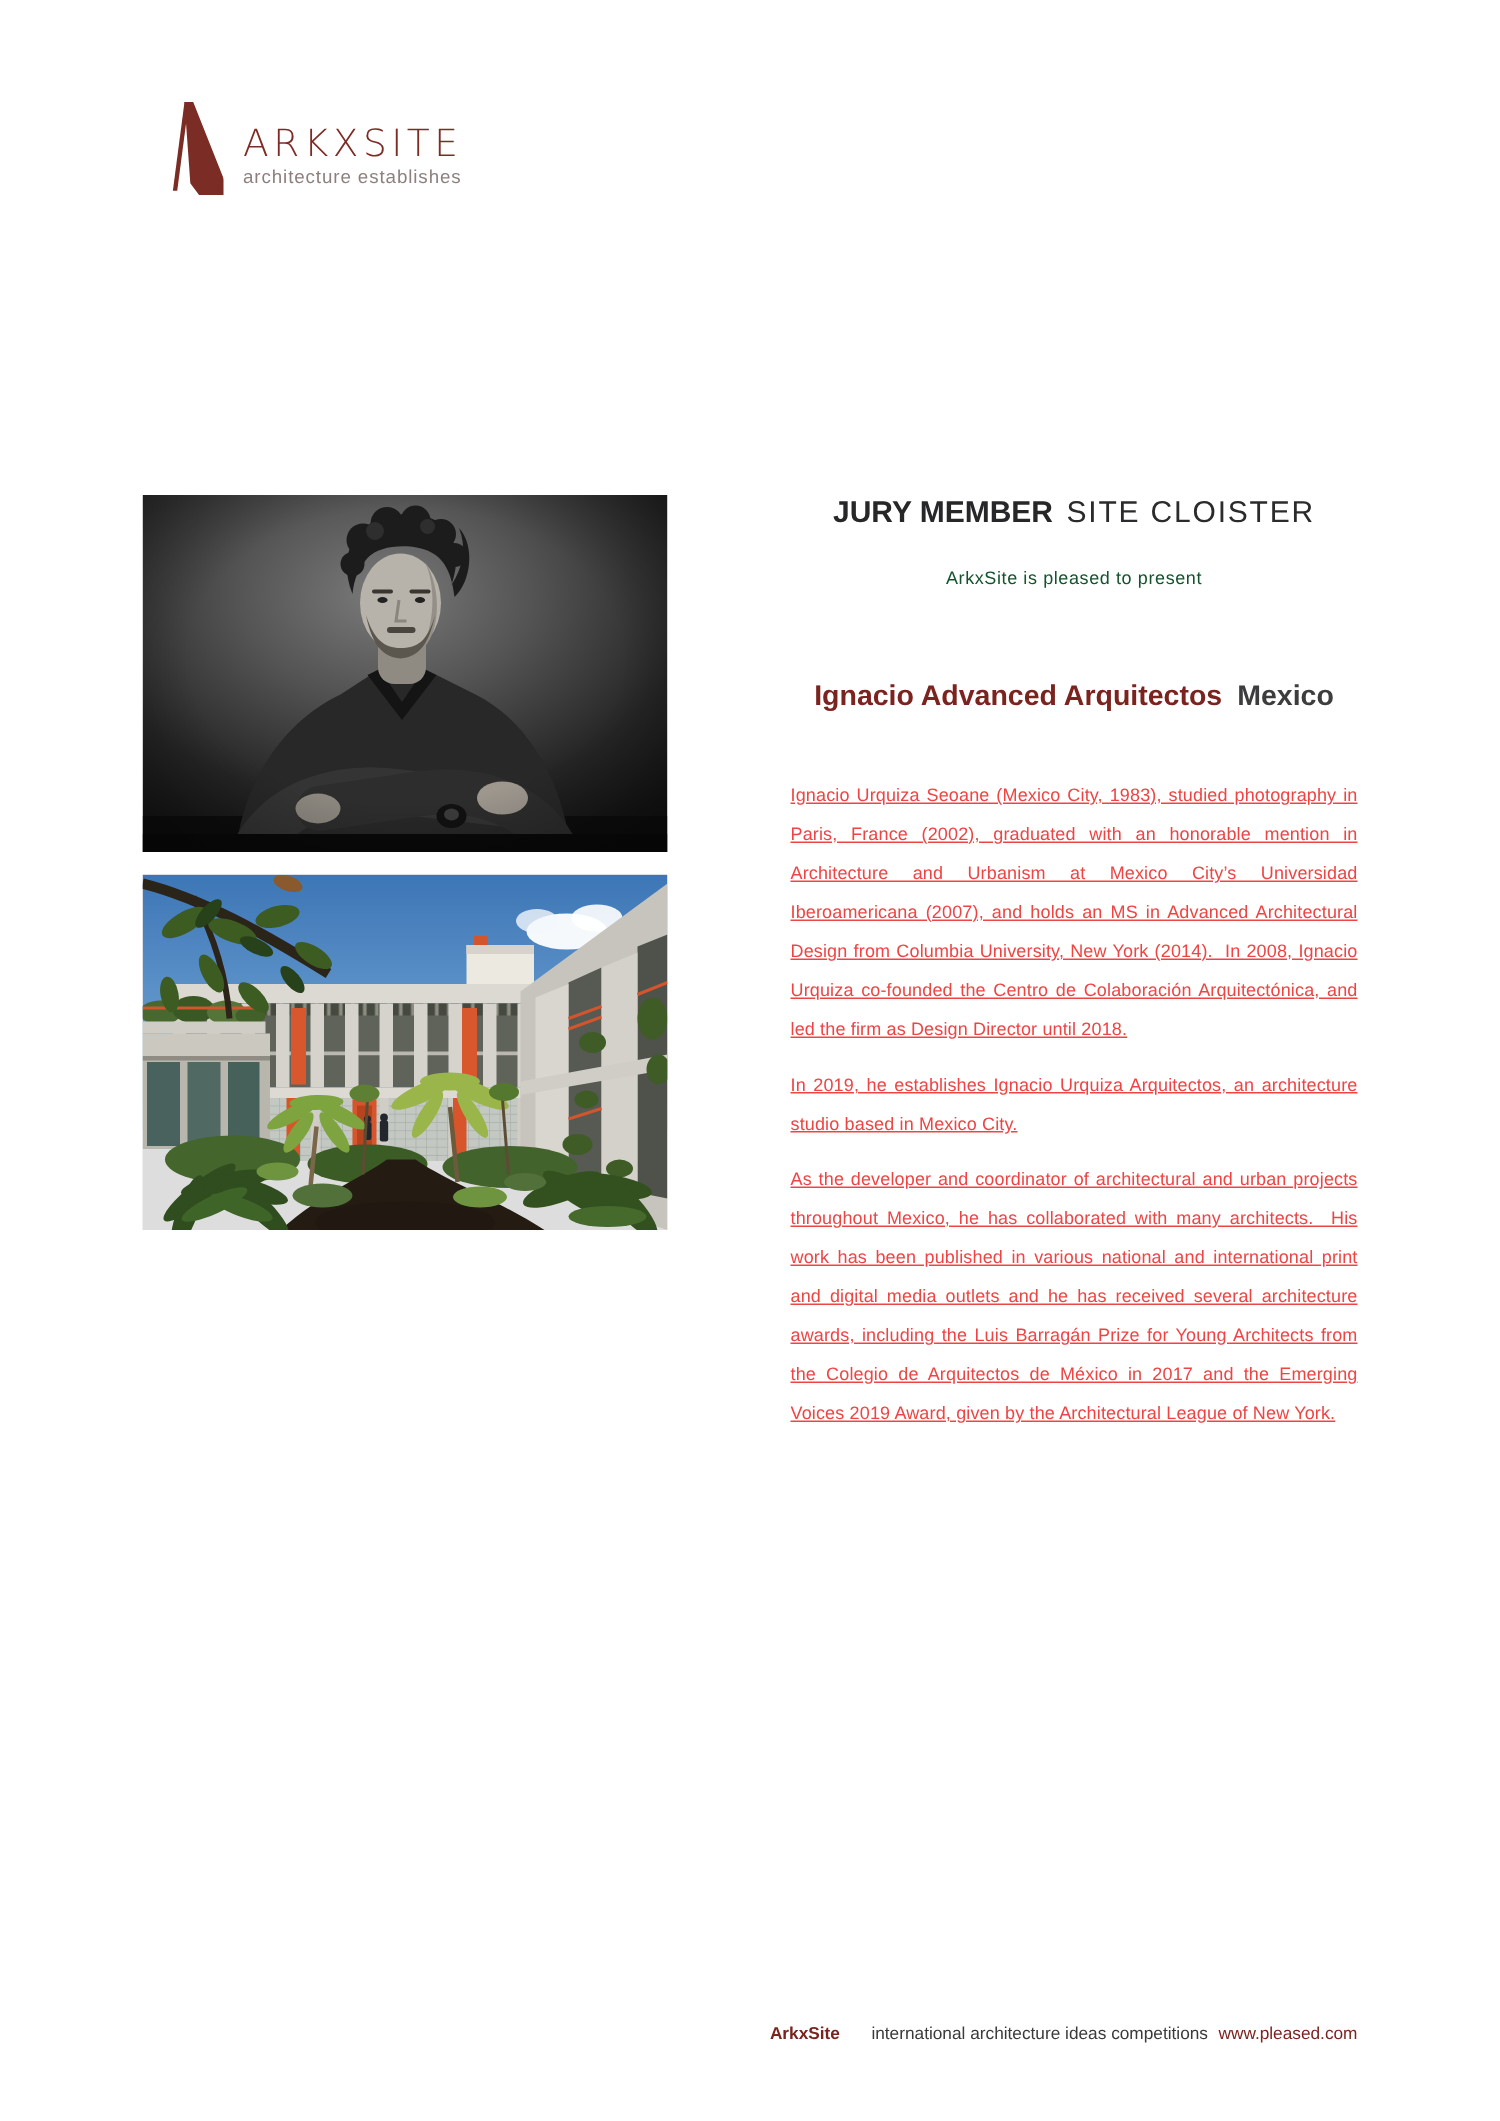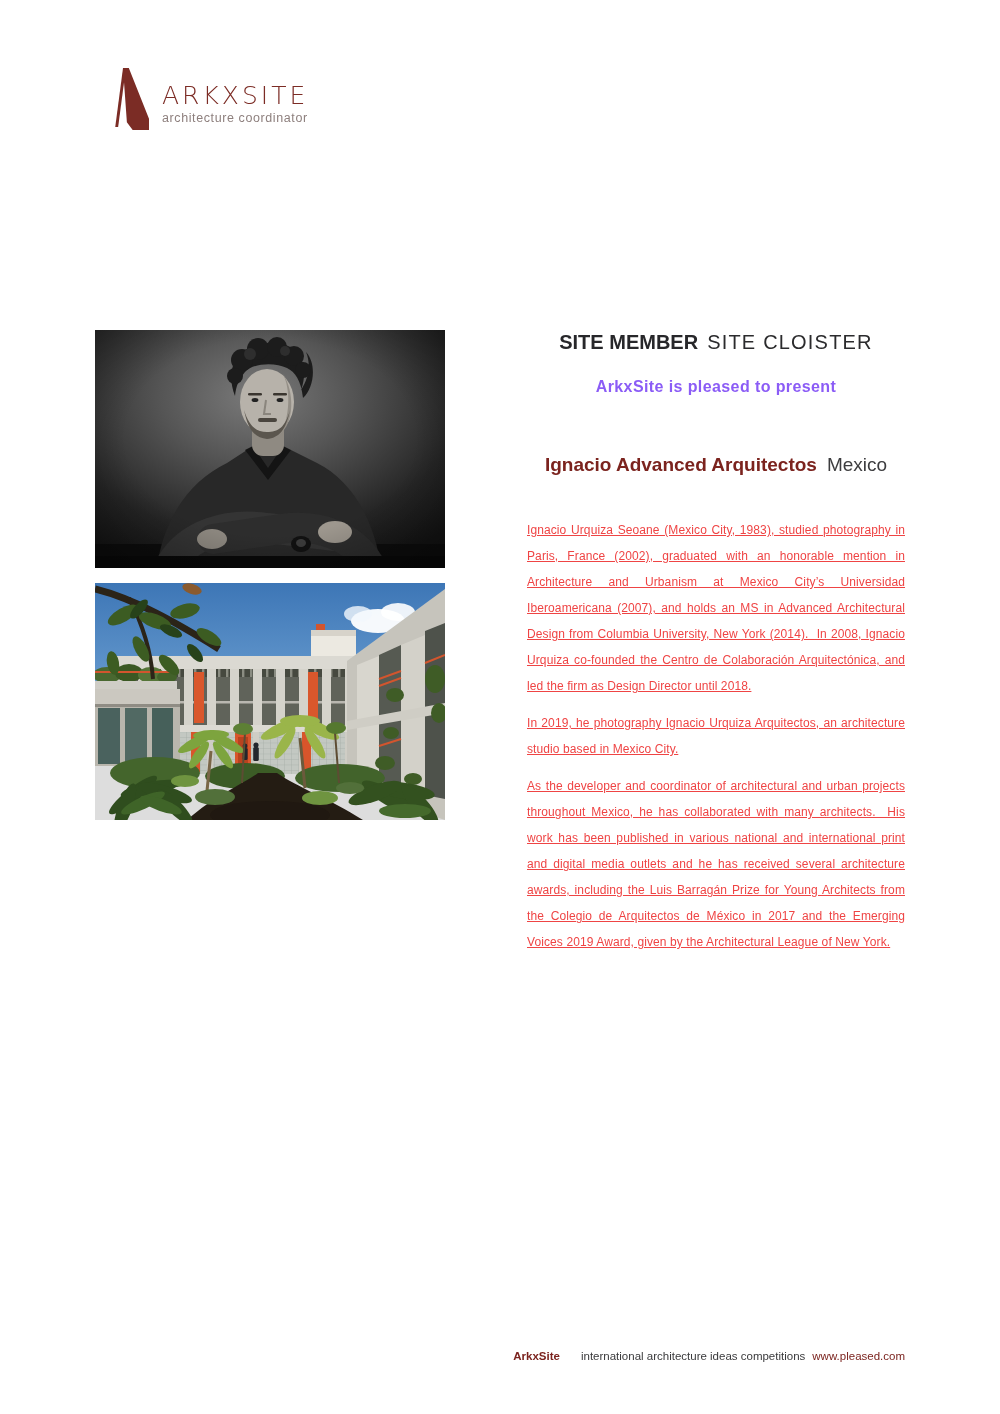--- a/index.html
+++ b/index.html
@@ -33,27 +33,27 @@
 
   
   .right-col{position:absolute;left:527px;top:330px;width:378px;}
   .jury-heading{
     position:absolute;top:0;left:0;width:100%;margin:0;text-align:center;
     font-size:20px;line-height:24px;color:#27272a;font-weight:700;white-space:nowrap;
   }
   .jh-reg{font-weight:400;letter-spacing:1.2px;margin-left:9px;color:#2b2b2d;}
   .pleased{
     position:absolute;top:48px;left:0;width:100%;margin:0;text-align:center;
-    font-size:16px;color:#8b5cf6;letter-spacing:0.4px;font-weight:bold;
+    font-size:12px;color:#14532d;letter-spacing:0.4px;
   }
   .name-line{
     position:absolute;top:124px;left:0;width:100%;margin:0;text-align:center;
     font-size:19px;font-weight:700;color:#7b231e;white-space:nowrap;
   }
-  .country{color:#3d3d3f;font-weight:400;margin-left:10px;}
+  .country{color:#3d3d3f;font-weight:700;margin-left:10px;}
   .bio{position:absolute;top:187px;left:0;width:100%;}
   .bio p{
     margin:0 0 11px;font-size:12px;line-height:26px;
     text-align:justify;color:#ef4444;letter-spacing:0.1px;text-decoration:underline;
   }
 
   
   .footer{
     position:absolute;top:1350px;right:95px;font-size:11.5px;
     white-space:nowrap;letter-spacing:0;
@@ -67,21 +67,21 @@
 
 <div class="page">
 
   <header class="logo">
     <svg class="logo-mark" viewBox="0 0 52 66" aria-hidden="true">
       <polygon points="26,2 29,2 21,63 18,63" fill="#7b2c25"></polygon>
       <polygon points="26,2 32,2 55,60 58,66 36,66 30,58" fill="#7b2c25"></polygon>
     </svg>
     <div class="logo-text">
       <div class="wordmark">ARKXSITE</div>
-      <div class="tagline">architecture coordinator</div>
+      <div class="tagline">architecture establishes</div>
     </div>
   </header>
 
   <aside class="left-col">
 
     <figure class="photo portrait">
       <svg viewBox="0 0 350 238" preserveAspectRatio="none" aria-hidden="true">
         <defs>
           <radialGradient id="pbg" cx="46%" cy="28%" r="78%">
             <stop offset="0" stop-color="#7a7a7a"></stop>
@@ -327,28 +327,28 @@
             <ellipse cx="100" cy="70" rx="11" ry="5" transform="rotate(50 100 70)"></ellipse>
           </g>
           <ellipse cx="97" cy="6" rx="10" ry="5" fill="#8a5a2e" transform="rotate(18 97 6)"></ellipse>
         </g>
       </svg>
     </figure>
 
   </aside>
 
   <main class="right-col">
-    <h1 class="jury-heading"><span class="jh-bold">SITE MEMBER</span><span class="jh-reg">SITE CLOISTER</span></h1>
+    <h1 class="jury-heading"><span class="jh-bold">JURY MEMBER</span><span class="jh-reg">SITE CLOISTER</span></h1>
 
     <p class="pleased">ArkxSite is pleased to present</p>
 
     <h2 class="name-line"><span class="name">Ignacio Advanced Arquitectos</span><span class="country">Mexico</span></h2>
 
     <div class="bio">
       <p>Ignacio Urquiza Seoane (Mexico City, 1983), studied photography in Paris, France (2002), graduated with an honorable mention in Architecture and Urbanism at Mexico City’s Universidad Iberoamericana (2007), and holds an MS in Advanced Architectural Design from Columbia University, New York (2014).&nbsp; In 2008, Ignacio Urquiza co-founded the Centro de Colaboración Arquitectónica, and led the firm as Design Director until 2018.</p>
-      <p>In 2019, he photography Ignacio Urquiza Arquitectos, an architecture studio based in Mexico City.</p>
+      <p>In 2019, he establishes Ignacio Urquiza Arquitectos, an architecture studio based in Mexico City.</p>
       <p>As the developer and coordinator of architectural and urban projects throughout Mexico, he has collaborated with many architects.&nbsp; His work has been published in various national and international print and digital media outlets and he has received several architecture awards, including the Luis Barragán Prize for Young Architects from the Colegio de Arquitectos de México in 2017 and the Emerging Voices 2019 Award, given by the Architectural League of New York.</p>
     </div>
   </main>
 
   <footer class="footer"><span class="f-brand">ArkxSite</span><span class="f-text">international architecture ideas competitions</span><a class="f-url">www.pleased.com</a></footer>
 
 </div>
 
 </body></html>

